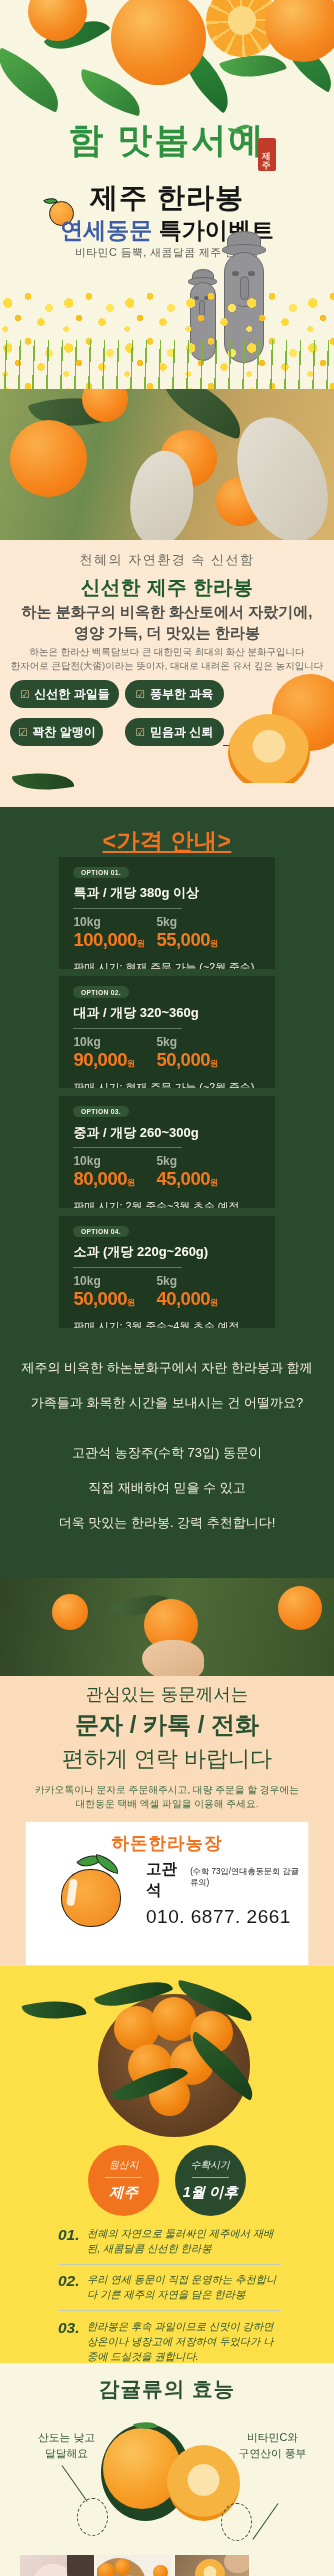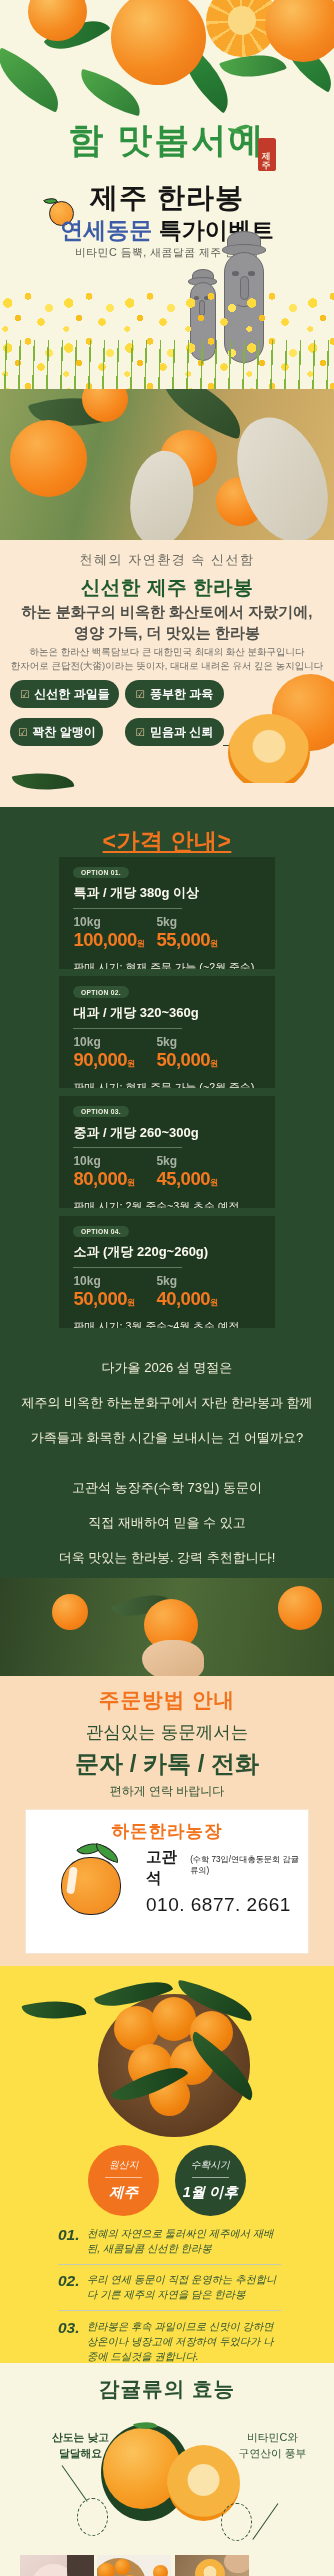--- a/index.html
+++ b/index.html
@@ -93,21 +93,21 @@
 
   
   #photo2{height:98px;background:linear-gradient(100deg,#2F4526,#4F6B38 52%,#3A5229);}
   .hand{position:absolute;background:linear-gradient(150deg,#EECBA4,#D9AE83);border-radius:50% 50% 40% 60%;}
 
   
   #order{height:290px;background:#FBDCBA;}
   .ord-title{padding-top:10.3px;text-align:center;font-size:20.6px;font-weight:bold;color:#F2731D;letter-spacing:1px;}
   .ord-l1{margin-top:6.2px;text-align:center;font-size:17.5px;color:#2B5133;}
   .ord-l2{margin-top:3.1px;text-align:center;font-size:24px;font-weight:bold;color:#2B5133;}
-  .ord-l3{margin-top:3.1px;text-align:center;font-size:12px;color:#2B5133;}
+  .ord-l3{margin-top:3.1px;text-align:center;font-size:22px;color:#2B5133;}
   .ord-small{margin-top:8.2px;text-align:center;font-size:9.8px;color:#3E6B45;line-height:14.4px;}
   .contact-card{position:relative;margin:10.3px auto 0 auto;width:282px;height:143px;background:#FFFFFF;box-shadow:0 0 0 0.5px #eee;}
   .farm-name{padding-top:9.3px;text-align:center;font-size:17.5px;font-weight:bold;color:#F2731D;letter-spacing:1px;}
   .c-orange{position:absolute;left:35px;top:47px;width:58px;height:56px;border-radius:48%;
     background:radial-gradient(circle at 38% 35%,#FBAE42,#F08419);border:1.5px solid #222;}
   .c-orange .gl{position:absolute;left:6.2px;top:9.3px;width:8.2px;height:27px;background:#fff;opacity:.85;border-radius:5.2px;transform:rotate(8deg);}
   .c-leaf{position:absolute;background:#3F9A3C;border:1.5px solid #222;border-radius:0 100% 0 100%;}
   .contact{position:absolute;left:120px;top:37px;width:157px;color:#1A1A1A;}
   .c-name-row{display:flex;align-items:baseline;gap:3.1px;}
   .c-name{font-size:15.5px;font-weight:bold;}
@@ -323,42 +323,44 @@
         </div>
         <div class="opt-size">
           <div class="opt-w">5kg</div>
           <div class="opt-p"><span>40,000</span><span class="won">원</span></div>
         </div>
       </div>
       <div class="opt-period">판매 시기: 3월 중순~4월 초순 예정</div>
     </div>
 
     <div class="notes">
-      <p class="note">다가올 2026 설 명절은</p>
       <p class="note">제주의 비옥한 하논분화구에서 자란 한라봉과 함께</p>
       <p class="note">가족들과 화목한 시간을 보내시는 건 어떨까요?</p>
       <p class="note gap">고관석 농장주(수학 73입) 동문이</p>
       <p class="note">직접 재배하여 믿을 수 있고</p>
       <p class="note">더욱 맛있는 한라봉. 강력 추천합니다!</p>
     </div>
   </div>
 
   <div class="sec" id="photo2">
     <div class="pfruit" style="left:52px;top:15.5px;width:36px;height:36px;"></div>
     <div class="pfruit" style="left:278px;top:7.7px;width:44px;height:44px;"></div>
     <div class="pleaf" style="left:113px;top:15.5px;width:57px;height:23px;transform:rotate(-25deg);"></div>
     <div class="pfruit" style="left:144px;top:20.6px;width:54px;height:52px;"></div>
     <div class="hand" style="left:142px;top:62px;width:62px;height:41px;"></div>
   </div>
 
   <div class="sec" id="order">
-    <div class="ord-title">주문방법 안내</div>
     <div class="ord-l1">관심있는 동문께서는</div>
     <div class="ord-l2">문자 / 카톡 / 전화</div>
     <div class="ord-l3">편하게 연락 바랍니다</div>
+    <div class="ord-small">
+      <div>카카오톡이나 문자로 주문해주시고, 대량 주문을 할 경우에는</div>
+      <div>대한동운 택배 엑셀 파일을 이용해 주세요.</div>
+    </div>
 
     <div class="contact-card">
       <div class="farm-name">하돈한라농장</div>
       <div class="c-orange">
         <div class="gl"></div>
         <div class="c-leaf" style="left:15.5px;top:-15.5px;width:21.6px;height:12.4px;transform:rotate(-35deg);"></div>
         <div class="c-leaf" style="left:32px;top:-12.4px;width:24px;height:12.4px;transform:rotate(15deg);"></div>
       </div>
       <div class="contact">
         <div class="c-name-row">
@@ -420,21 +422,21 @@
 
   <div class="sec" id="benefits">
     <div class="ben-title">감귤류의 효능</div>
 
     <div class="illo">
       <div class="gcirc"></div>
       <div class="borange">
           <div class="bl"></div>
         </div>
       <div class="bhalf"></div>
-      <div class="callout" style="left:42px;top:27px;font-weight:bold;">
+      <div class="callout" style="left:28px;top:27px;">
         <div>산도는 낮고</div>
         <div>달달해요</div>
       </div>
       <div class="callout" style="left:234px;top:27px;">
         <div>비타민C와</div>
         <div>구연산이 풍부</div>
       </div>
       <div class="cline" style="left:62px;top:62px;width:44px;transform:rotate(55deg);transform-origin:left center;"></div>
       <div class="cline" style="left:234px;top:100px;width:44px;transform:rotate(-55deg);transform-origin:right center;"></div>
       <div class="dotcircle" style="left:77px;top:95px;width:29px;height:36px;"></div>

